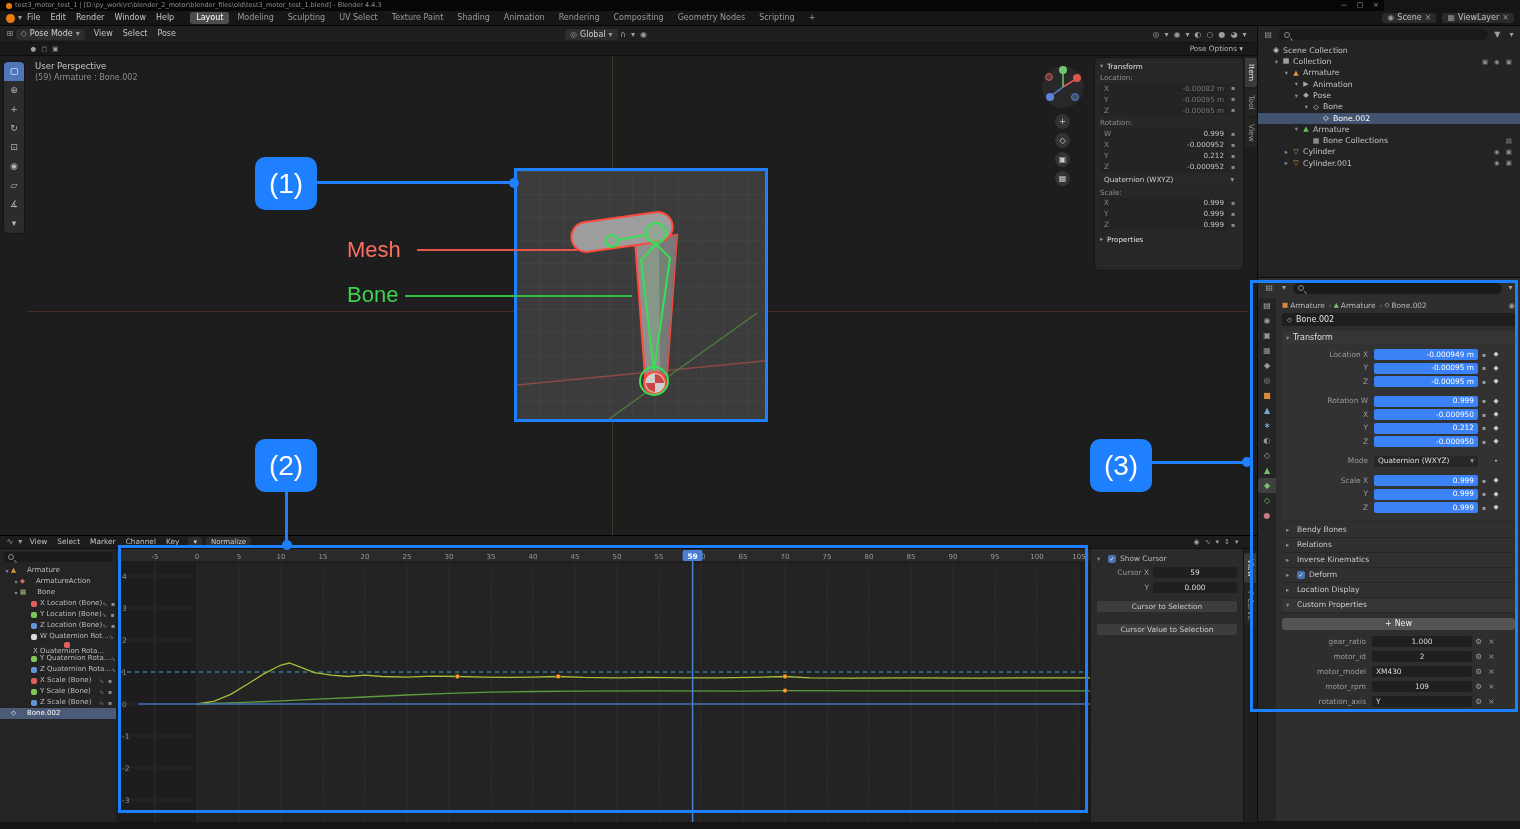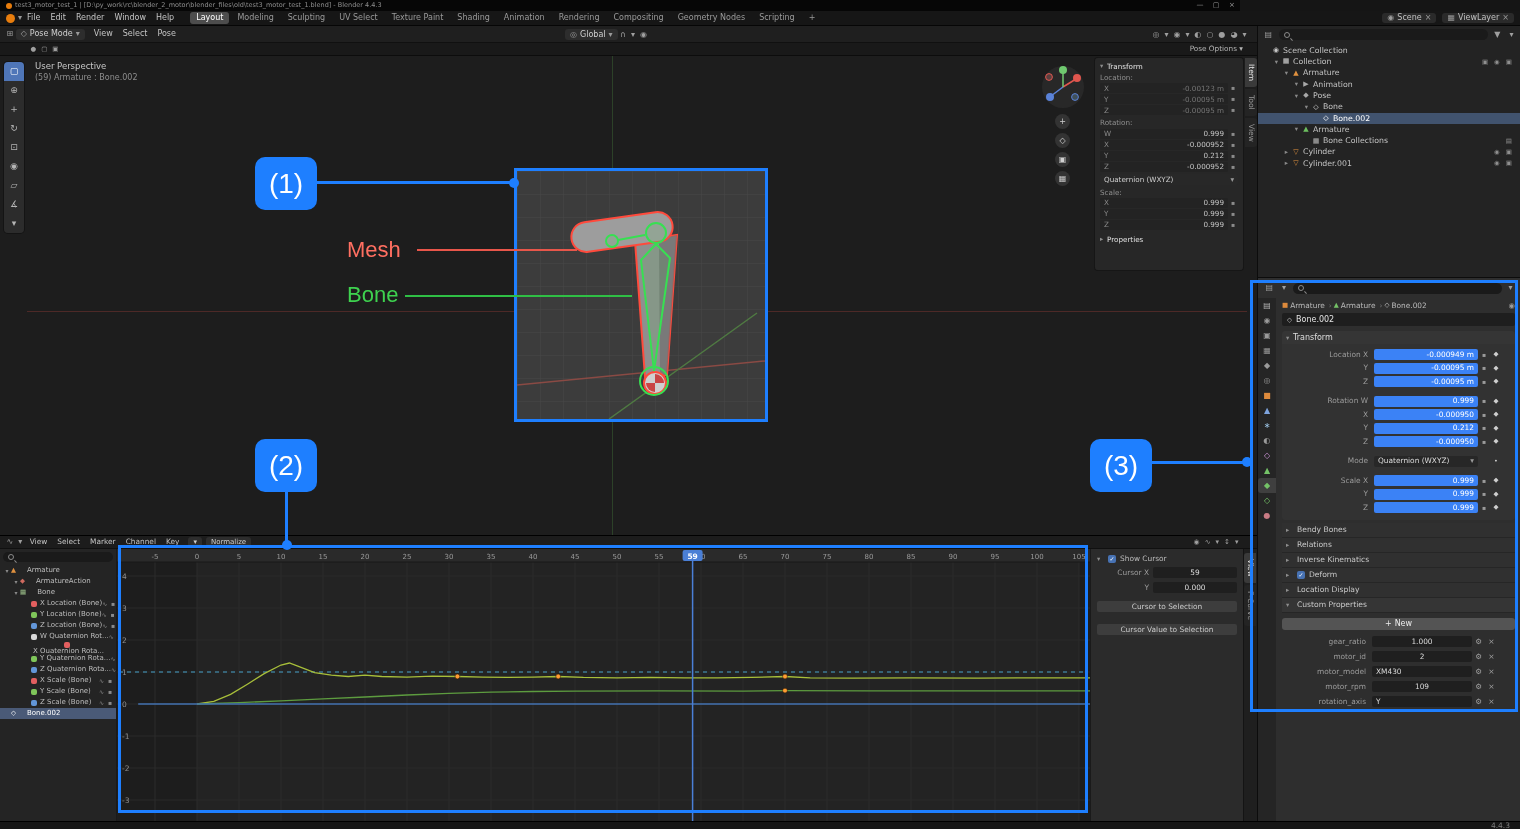--- a/index.html
+++ b/index.html
@@ -112,21 +112,21 @@
   .ann-line{position:absolute;background:#1e7fff;z-index:21}
   .ann-dot{position:absolute;width:10px;height:10px;border-radius:50%;background:#1e7fff;z-index:22}
   .callout{position:absolute;font-size:22px;z-index:22;font-family:"Liberation Sans","DejaVu Sans",sans-serif}
   .callout-line{position:absolute;height:2px;z-index:21}
 </style>
 </head>
 <body>
 
 <div id="stage">
 
-  <div id="titlebar" class="abs flex" style="left:0;top:0;width:1240px;height:11px">
+  <div id="titlebar" class="abs flex" style="left:0;top:0;width:1384px;height:11px">
     <span class="logo" style="width:6px;height:6px"></span>
     <span>test3_motor_test_1 | [D:\py_work\rc\blender_2_motor\blender_files\old\test3_motor_test_1.blend] - Blender 4.4.3</span>
     <span class="grow"></span>
     <span class="winbtn">—</span>
     <span class="winbtn">▢</span>
     <span class="winbtn">×</span>
   </div>
 
   <div id="topbar" class="abs flex" style="left:0;top:11px;width:1520px;height:15px">
     <span class="logo"></span>
@@ -264,21 +264,21 @@
       <div class="np-h flex">
         <span class="pd">▾</span>
           <span>Transform</span>
       </div>
       <div class="np-l">Location:</div>
       <div>
 
       <div class="np-row">
             <span class="fld gray grow">
               <span class="ax">X</span>
-              <span class="val">-0.00123 m</span>
+              <span class="val">-0.00082 m</span>
             </span>
             <span class="lk">▪</span>
           </div>
           <div class="np-row">
             <span class="fld gray grow">
               <span class="ax">Y</span>
               <span class="val">-0.00095 m</span>
             </span>
             <span class="lk">▪</span>
           </div>
@@ -957,24 +957,20 @@
       <div class="gs-btn">Cursor Value to Selection</div>
     </div>
 
     <div id="g-tabs" class="abs" style="left:1243px;top:13px;width:14px;height:273px;padding-top:4px">
 
     <div class="vtab active" style="border-radius:3px 0 0 3px">View</div>
         <div class="vtab" style="border-radius:3px 0 0 3px">F-Curve</div>
       </div>
   </div>
 
-  <div id="statusbar" class="abs flex" style="left:0;top:821px;width:1520px;height:8px">
-    <span class="grow"></span>
-    <span style="padding-right:10px">4.4.3</span>
-  </div>
 
   <div class="ann-box" style="left: 514px; top: 168px; width: 254px; height: 254px; border-color: rgb(30, 127, 255);">
     <svg width="248" height="248" viewBox="0 0 248 248">
       <defs>
         <pattern id="ggrid" width="23" height="23" patternUnits="userSpaceOnUse">
           <path d="M23 0H0V23" fill="none" stroke="#474747" stroke-width="1"></path>
         </pattern>
       </defs>
       <rect width="248" height="248" fill="#3c3c3c"></rect>
       <rect width="248" height="248" fill="url(#ggrid)"></rect>

